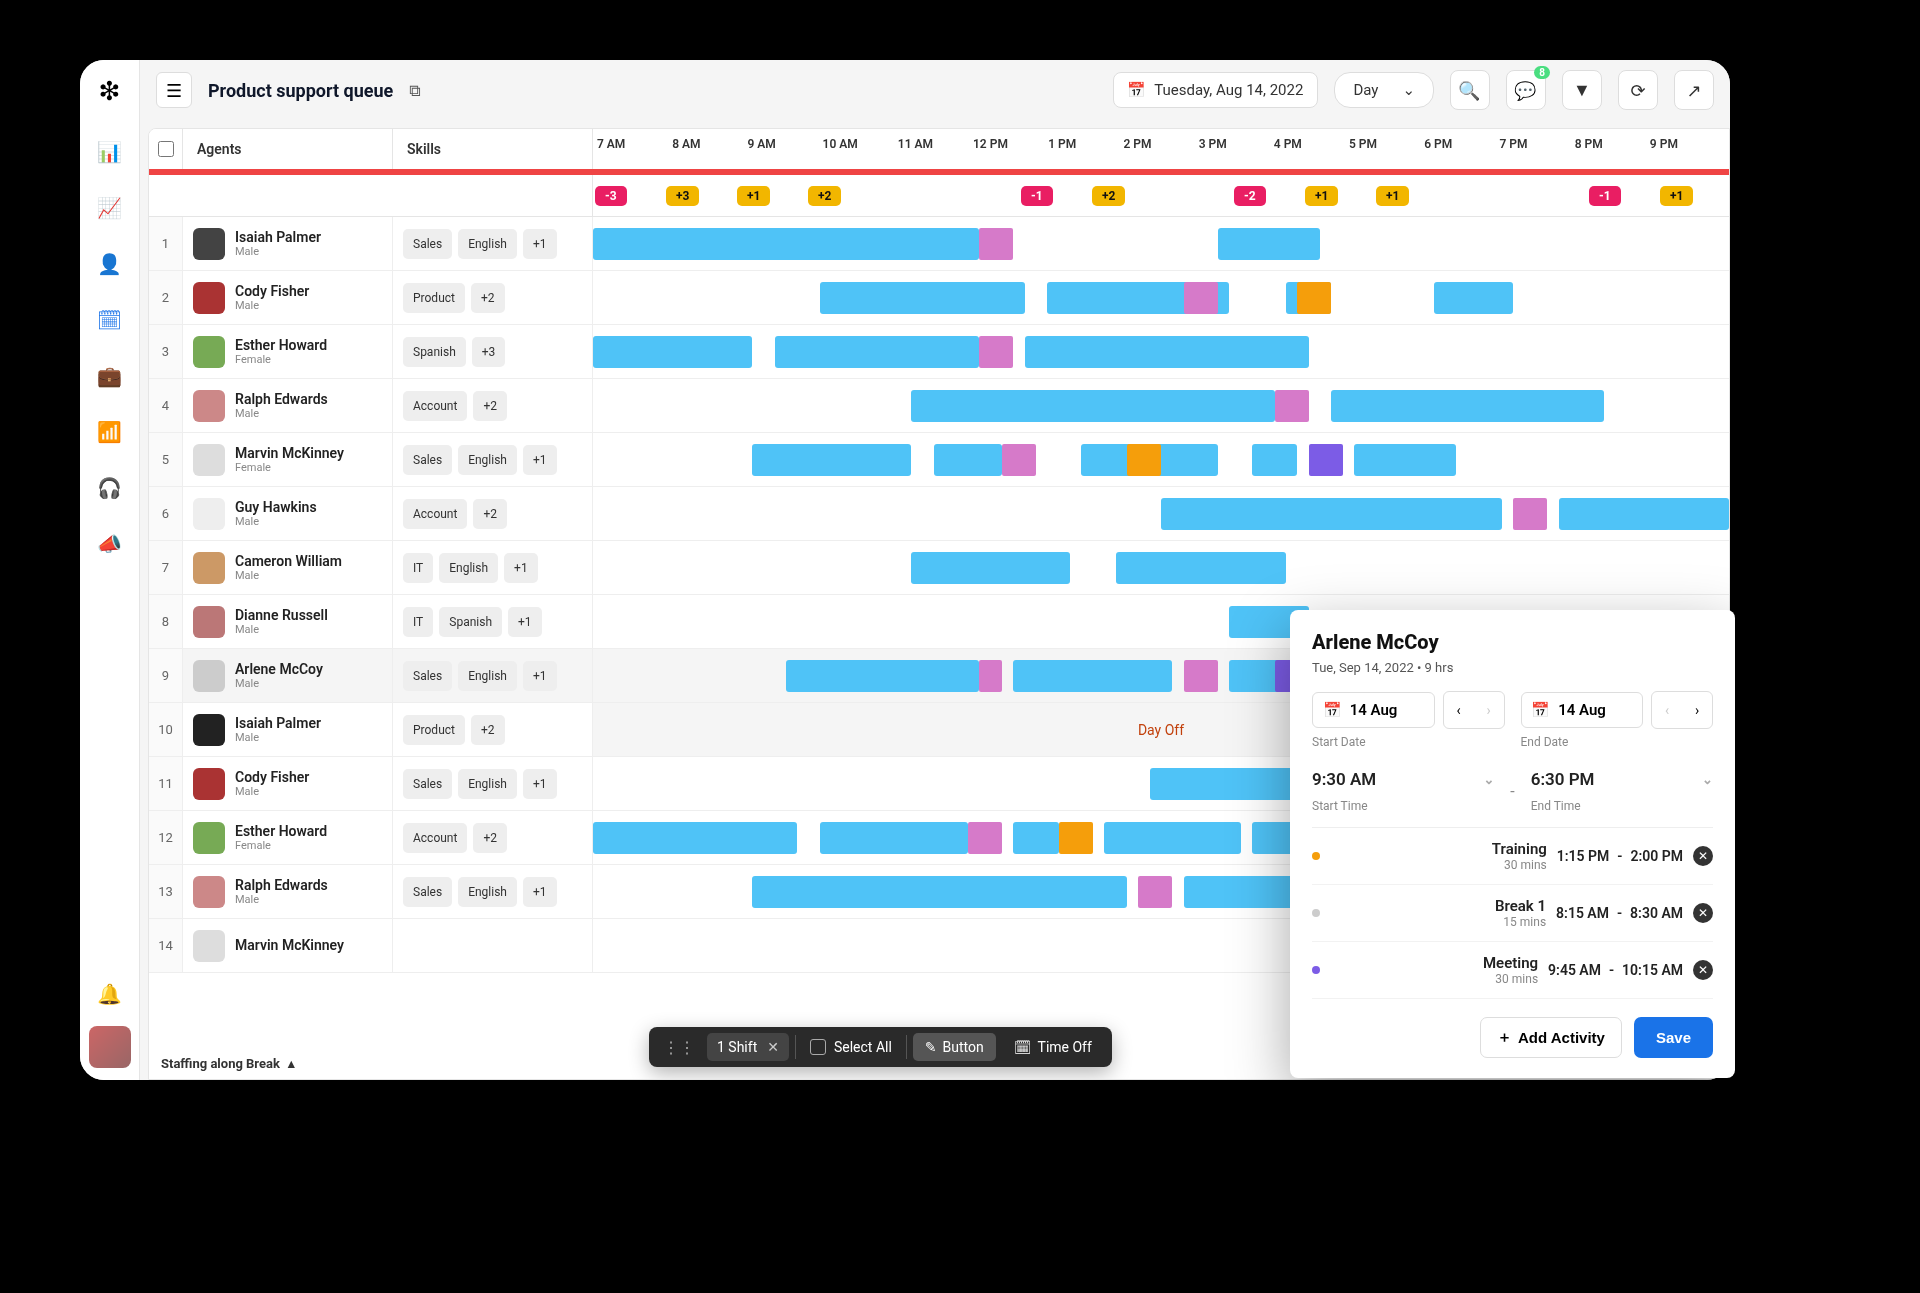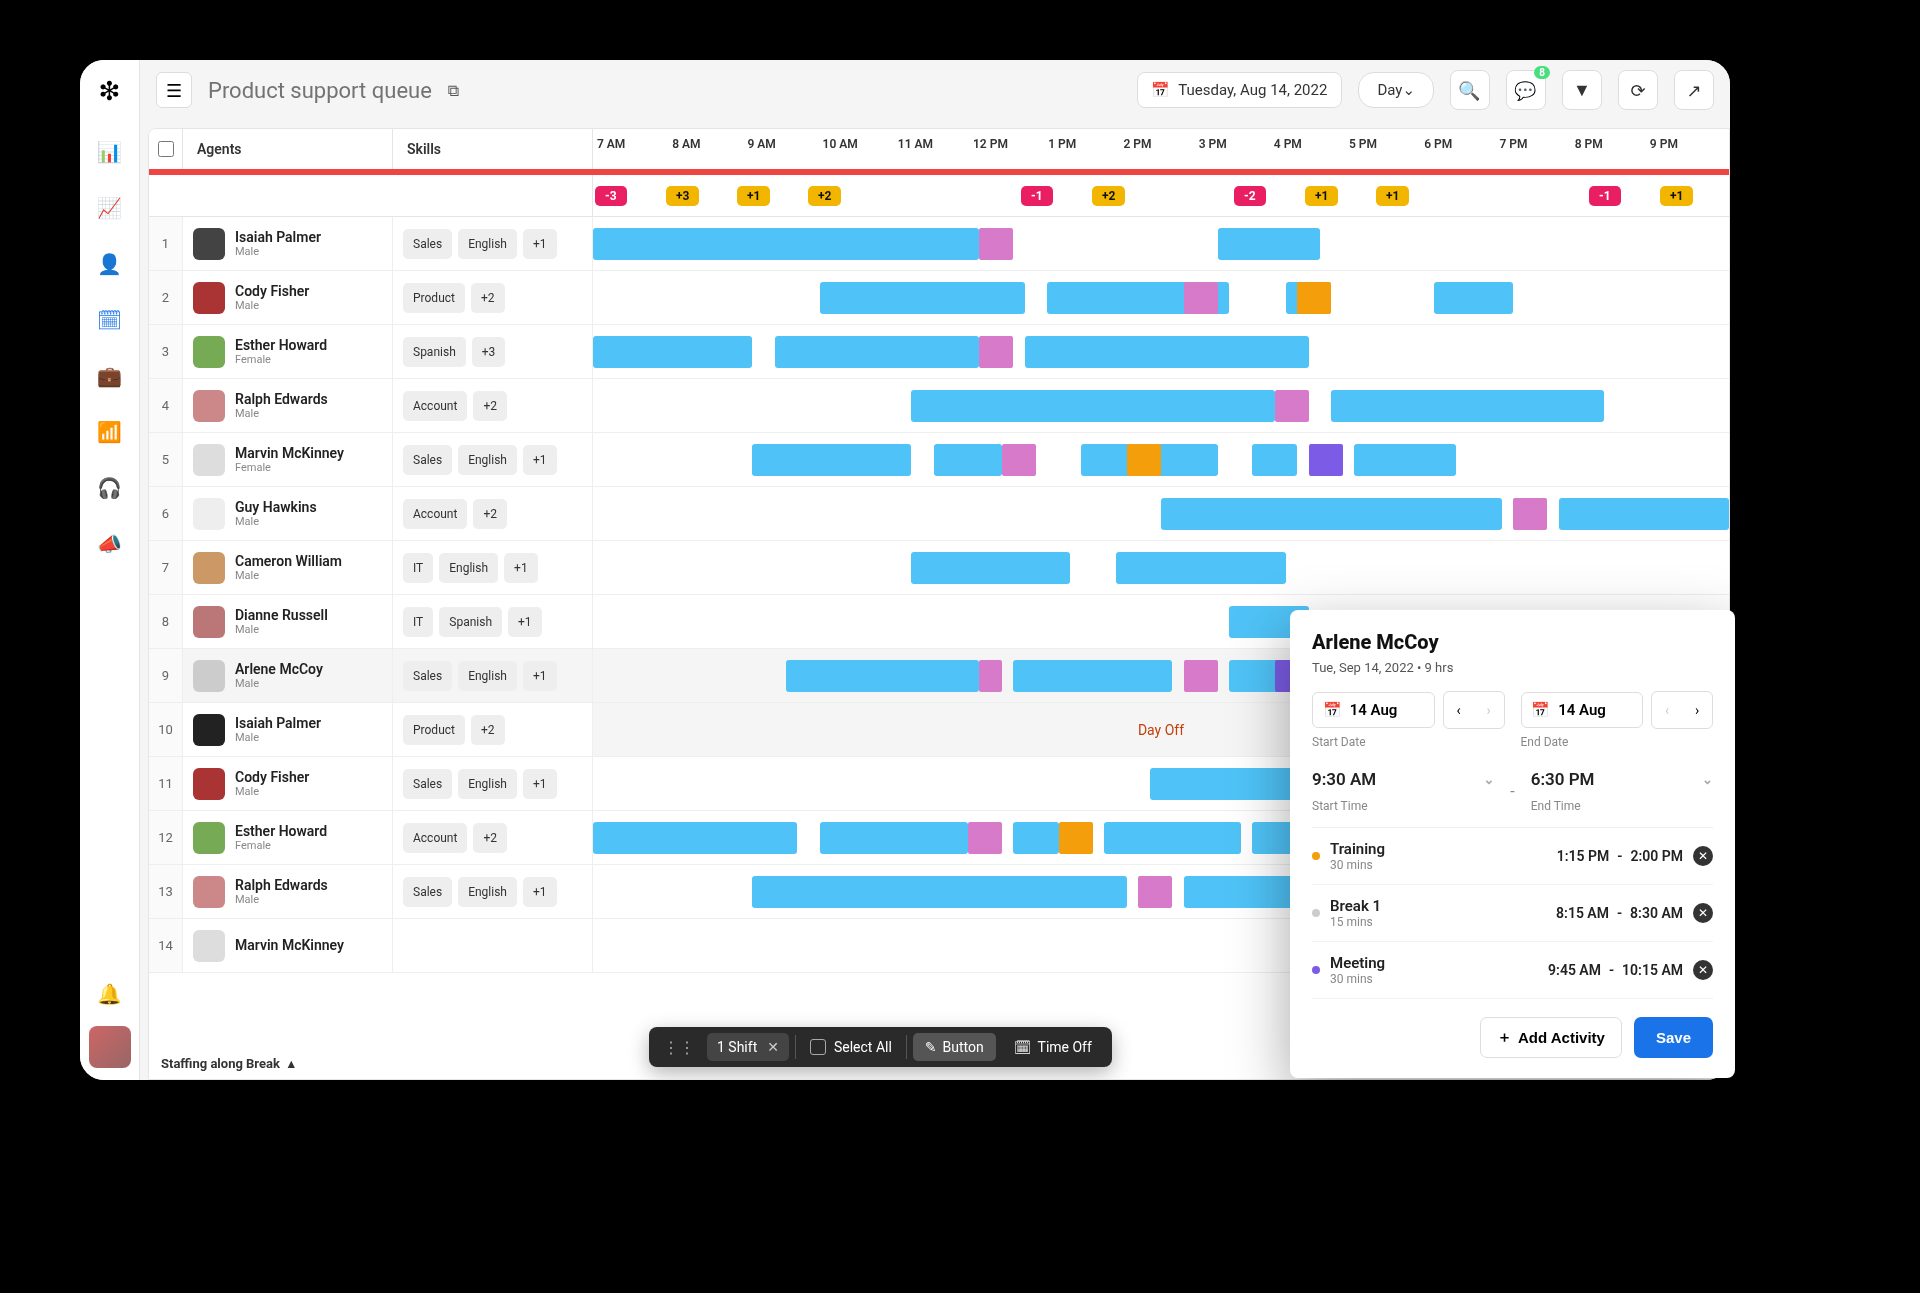--- a/index.html
+++ b/index.html
@@ -7,25 +7,25 @@
 .app-frame { position:absolute; left:80px; top:60px; width:1650px; height:1020px; background:#f5f5f5; border-radius:24px; box-shadow: 0 30px 80px rgba(0,0,0,0.6), 0 0 60px rgba(0,0,0,0.4); overflow:hidden; display:flex; }
 .sidenav { width:60px; background:#fff; border-right:1px solid #e5e5e5; display:flex; flex-direction:column; align-items:center; padding-top:16px; gap:20px; position:relative; }
 .sidenav .logo { color:#000; font-size:26px; margin-bottom:8px; }
 .nav-ic { width:36px; height:36px; display:flex; align-items:center; justify-content:center; font-size:20px; color:#333; cursor:pointer; border-radius:6px; }
 .nav-ic.active { color:#1a73e8; }
 .nav-bottom { margin-top:auto; margin-bottom:12px; display:flex; flex-direction:column; align-items:center; gap:14px; }
 .profile-avatar { width:42px; height:42px; border-radius:8px; background:linear-gradient(135deg,#c66,#966); }
 .main { flex:1; display:flex; flex-direction:column; overflow:hidden; }
 .topbar { height:60px; display:flex; align-items:center; padding:0 16px; gap:16px; background:#f5f5f5; }
 .hamburger { width:36px; height:36px; border:1px solid #ddd; border-radius:6px; background:#fff; display:flex; align-items:center; justify-content:center; font-size:18px; cursor:pointer; }
-.page-title { font-size:22px; font-weight:400; color:#737373; }
+.page-title { font-size:18px; font-weight:700; color:#0f172a; }
 .ext-icon { color:#555; font-size:16px; }
 .spacer { flex:1; }
 .date-picker { display:flex; align-items:center; gap:8px; background:#fff; border:1px solid #ddd; border-radius:8px; padding:8px 14px; font-size:15px; color:#333; cursor:pointer; }
-.view-select { display:flex; align-items:center; gap:0; background:#fff; border:1px solid #ddd; border-radius:16px; padding:8px 18px; font-size:15px; color:#333; cursor:pointer; }
+.view-select { display:flex; align-items:center; gap:24px; background:#fff; border:1px solid #ddd; border-radius:16px; padding:8px 18px; font-size:15px; color:#333; cursor:pointer; }
 .toolbar-ic { width:40px; height:40px; background:#fff; border:1px solid #ddd; border-radius:8px; display:flex; align-items:center; justify-content:center; font-size:18px; color:#333; cursor:pointer; position:relative; }
 .badge-dot { position:absolute; top:-5px; right:-5px; background:#4ade80; color:#fff; font-size:10px; font-weight:700; border-radius:8px; padding:1px 5px; }
 .schedule-wrap { flex:1; background:#fff; margin:8px 0 0 8px; border:1px solid #e5e5e5; border-radius:8px 0 0 0; overflow:hidden; position:relative; display:flex; flex-direction:column; }
 .sched-header { display:flex; border-bottom:6px solid #ef4444; background:#fff; }
 .col-check { width:34px; display:flex; align-items:center; justify-content:center; border-right:1px solid #e5e5e5; }
 .col-check input { width:16px; height:16px; }
 .col-agents { width:210px; padding:12px 14px; font-size:14px; font-weight:600; color:#333; border-right:1px solid #e5e5e5; display:flex; align-items:center; }
 .col-skills { width:200px; padding:12px 14px; font-size:14px; font-weight:600; color:#333; border-right:1px solid #e5e5e5; display:flex; align-items:center; }
 .col-timeline-head { flex:1; display:flex; flex-direction:column; padding:6px 4px 0; }
 .date-label { font-size:12px; font-weight:700; color:#333; padding-left:4px; }
@@ -78,21 +78,21 @@
 .sp-arrow.dis { color:#ccc; cursor:default; }
 .sp-label { font-size:12px; color:#888; margin-top:6px; }
 .sp-time-row { display:flex; gap:16px; margin-top:16px; padding-bottom:14px; border-bottom:1px solid #eee; }
 .sp-time-box { flex:1; position:relative; }
 .sp-time-val { font-size:17px; font-weight:600; color:#222; display:flex; align-items:center; justify-content:space-between; padding:4px 0; }
 .sp-dash { align-self:center; color:#888; padding-top:4px; }
 .sp-time-val .chev { color:#aaa; font-size:13px; }
 .sp-activity { display:flex; align-items:center; padding:12px 0; border-bottom:1px solid #f2f2f2; gap:10px; }
 .sp-activity .dot { width:8px; height:8px; border-radius:50%; flex-shrink:0; }
 .dot.orange { background:#f59e0b; } .dot.grey { background:#ccc; } .dot.purple { background:#7c5ce6; }
-.sp-act-main { flex:1; }
+.sp-act-main { flex:1;text-align:right; }
 .sp-act-name { font-size:15px; font-weight:600; color:#222; }
 .sp-act-dur { font-size:12px; color:#888; }
 .sp-act-times { display:flex; align-items:center; gap:8px; font-size:14px; font-weight:600; color:#222; }
 .sp-x { width:20px; height:20px; border-radius:50%; background:#333; color:#fff; display:flex; align-items:center; justify-content:center; font-size:12px; cursor:pointer; }
 .sp-actions { display:flex; justify-content:flex-end; gap:12px; margin-top:18px; }
 .btn-outline { border:1px solid #ddd; background:#fff; padding:10px 16px; border-radius:7px; font-size:15px; font-weight:600; cursor:pointer; display:flex; align-items:center; gap:6px; }
 .btn-primary { background:#1a73e8; color:#fff; padding:10px 22px; border-radius:7px; font-size:15px; font-weight:600; border:none; cursor:pointer; }
 </style>
 </head>
 <body>

